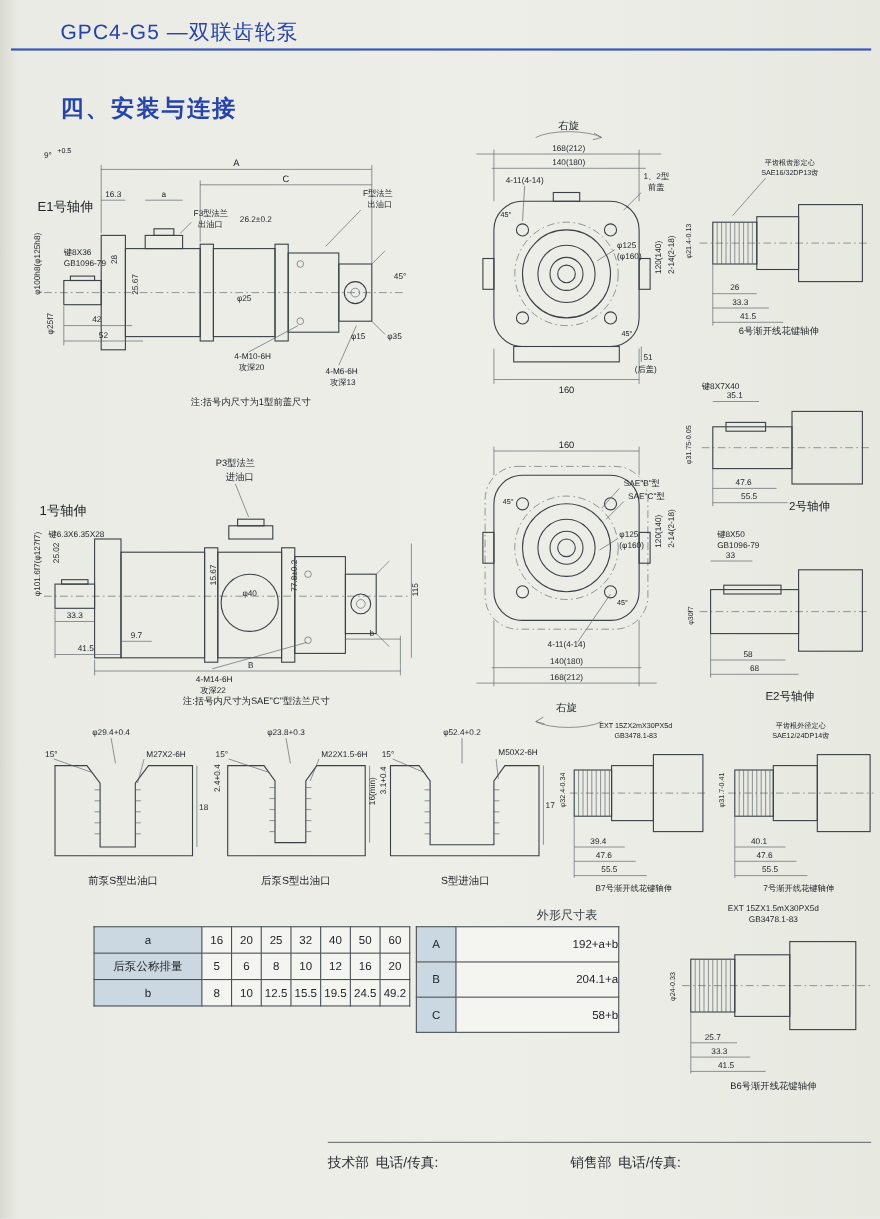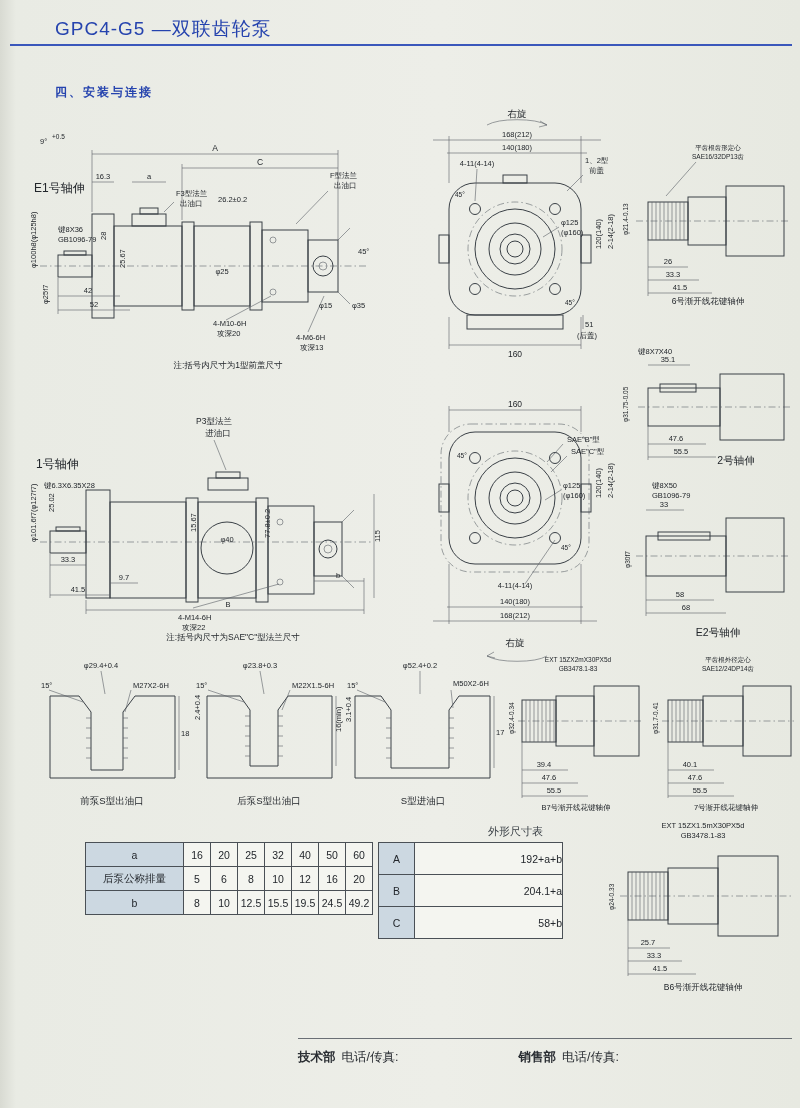--- a/index.html
+++ b/index.html
@@ -2,39 +2,39 @@
 <html><head>
 <meta charset="utf-8">
 <style>
 *{margin:0;padding:0;box-sizing:border-box}
 html,body{width:800px}
 body{height:1108px;background:#f0f1ec;font-family:"Liberation Sans","DejaVu Sans",sans-serif}
 .page{position:relative;width:800px;height:1108px;overflow:hidden;
  background:linear-gradient(90deg,#d8dad2 0,#e9ebe4 16px,#edeee8 55%,#e7e9e1 100%)}
 .doc-title{position:absolute;left:55px;top:16px;font-size:19px;font-weight:normal;color:#2543ae;letter-spacing:1px}
 .rule{position:absolute;left:10px;top:44px;width:782px;height:2px;background:#3a57bb}
-.section-title{position:absolute;left:55px;top:84px;font-size:12px;font-weight:bold;color:#2543ae;letter-spacing:2px}
+.section-title{position:absolute;left:55px;top:84px;font-size:21px;font-weight:bold;color:#2543ae;letter-spacing:2px}
 svg.d{position:absolute;overflow:visible}
 svg text{fill:#22262b;font-family:"Liberation Sans","DejaVu Sans",sans-serif}
 .ln{stroke:#3a4046;stroke-width:1;fill:none}
 .thin{stroke:#5a6066;stroke-width:.6;fill:none}
 .dash{stroke:#60666c;stroke-width:.6;fill:none;stroke-dasharray:7 3 1.5 3}
 .t6{font-size:6.5px}.t7{font-size:7.5px}.t8{font-size:8.5px}.t9{font-size:9.5px}.t10{font-size:10.5px}.t11{font-size:12px}
 .mid{text-anchor:middle}
 table.t1{position:absolute;left:85px;top:842px;border-collapse:collapse;font-size:10.5px;color:#23272c}
 table.t1 th,table.t1 td{border:1px solid #4a5056;height:24px;text-align:center;font-weight:normal}
 table.t1 th{width:98px;background:#ccd8e1}
 table.t1 td{width:27px;background:#f4f5f0}
 .t2-title{position:absolute;left:488px;top:824px;font-size:11px;color:#3a4046}
 table.t2{position:absolute;left:378px;top:842px;border-collapse:collapse;font-size:10.5px;color:#23272c}
 table.t2 th{border:1px solid #4a5056;width:36px;background:#ccd8e1;font-weight:normal}
 table.t2 td{border:1px solid #4a5056;width:148px;background:#f4f5f0;text-align:right}
 table.t2 tr{height:32px}
 .footer{position:absolute;left:298px;top:1038px;width:494px;border-top:1px solid #6a6f75;padding-top:10px;display:flex;align-items:baseline;font-size:12.5px;color:#2a2e33}
-.footer b{font-weight:bold;margin-right:6px}
+.footer b{font-weight:normal;margin-right:6px}
 .footer .gap{width:120px}
 </style>
 </head>
 <body>
 
 <div class="page">
 
   <div class="doc-title">GPC4-G5 —双联齿轮泵</div>
   <div class="rule"></div>
   <div class="section-title">四、安装与连接</div>

